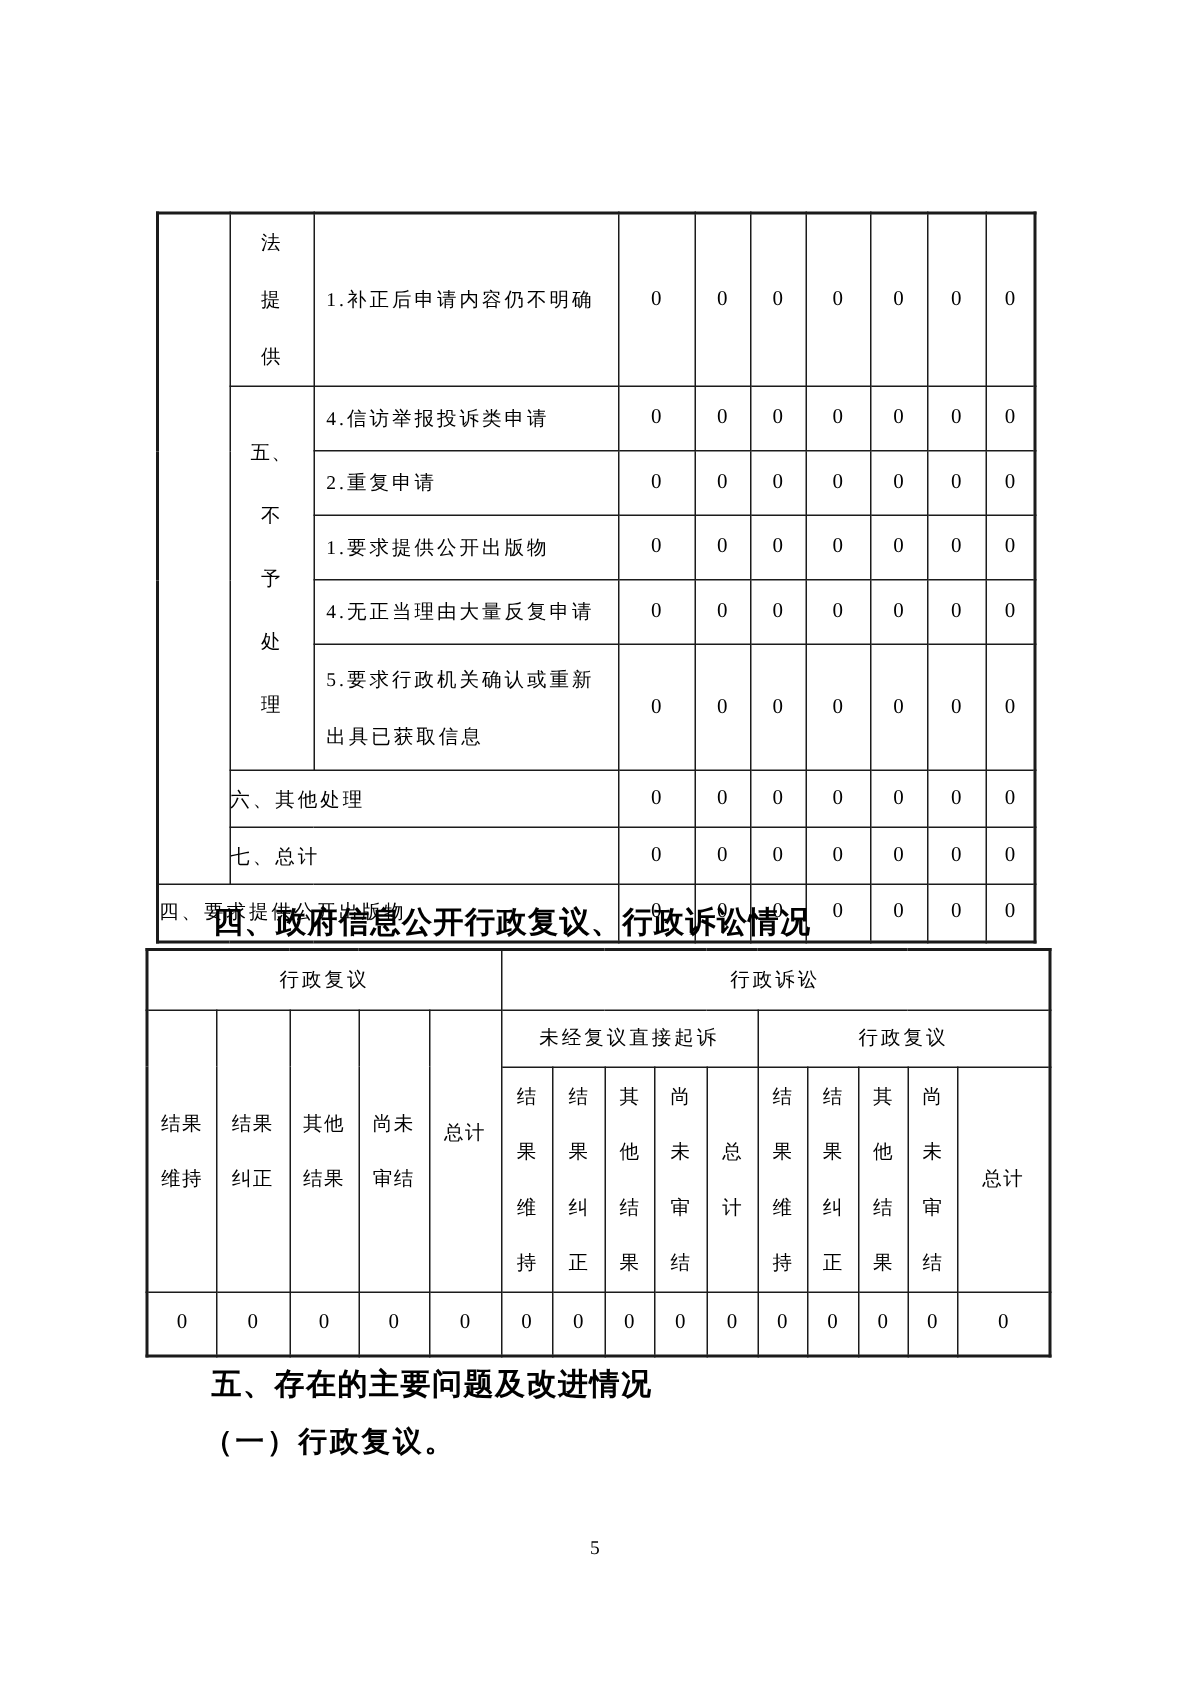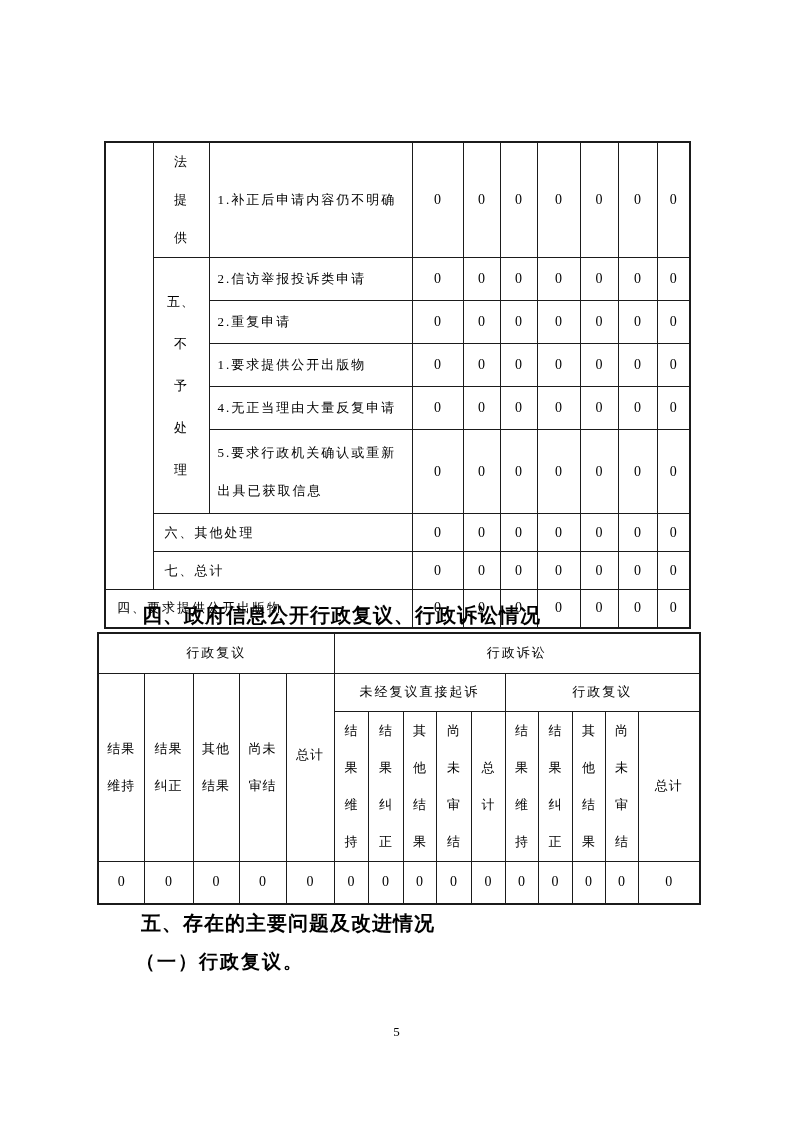--- a/index.html
+++ b/index.html
@@ -12,21 +12,21 @@
   table { border-collapse:collapse; table-layout:fixed; position:absolute; background:#fff; }
   .t1 { left:104px; top:141px; width:586px; border:2px solid #1b1b1b; }
   .t2 { left:97px;  top:632px; width:600px; border:2px solid #1b1b1b; }
   td { border:1px solid #1b1b1b; vertical-align:middle; overflow:hidden; }
 
   
   td.lbl {
     font-size:13px; letter-spacing:2px; text-align:left;
     padding:2px 2px 2px 8px; line-height:38px;
   }
-  td.lbl-span { font-size:13px; letter-spacing:2px; text-align:left; padding-left:11px; }
+  td.lbl-span { font-size:13px; letter-spacing:2px; text-align:left; }
   td.num { font-size:14px; text-align:center; }
   td.vert {
     font-size:13px; letter-spacing:1px; text-align:center;
     white-space:pre-line;
   }
   td.vert-3 { line-height:38px; }
   td.vert-5 { line-height:42px; }
 
   
   td.ghead { font-size:13px; letter-spacing:2px; text-align:center; }
@@ -92,21 +92,21 @@
       <td class="num">0</td>
       <td class="num">0</td>
       <td class="num">0</td>
     </tr>
     <tr style="height:37px">
       <td rowspan="5" class="vert vert-5">五、
 不
 予
 处
 理</td>
-      <td class="lbl">2.信访举报投诉类申请</td>
+      <td class="lbl">4.信访举报投诉类申请</td>
       <td class="num">0</td>
       <td class="num">0</td>
       <td class="num">0</td>
       <td class="num">0</td>
       <td class="num">0</td>
       <td class="num">0</td>
       <td class="num">0</td>
     </tr>
     <tr style="height:37px">
       <td class="lbl">2.重复申请</td>

